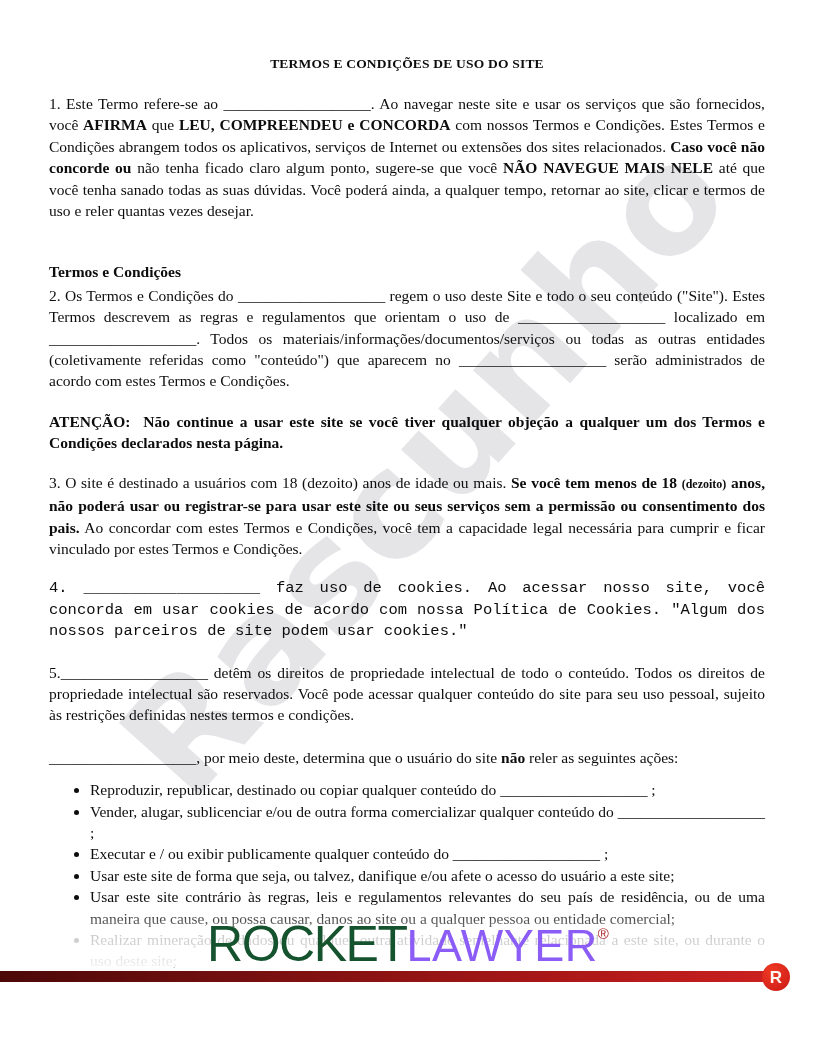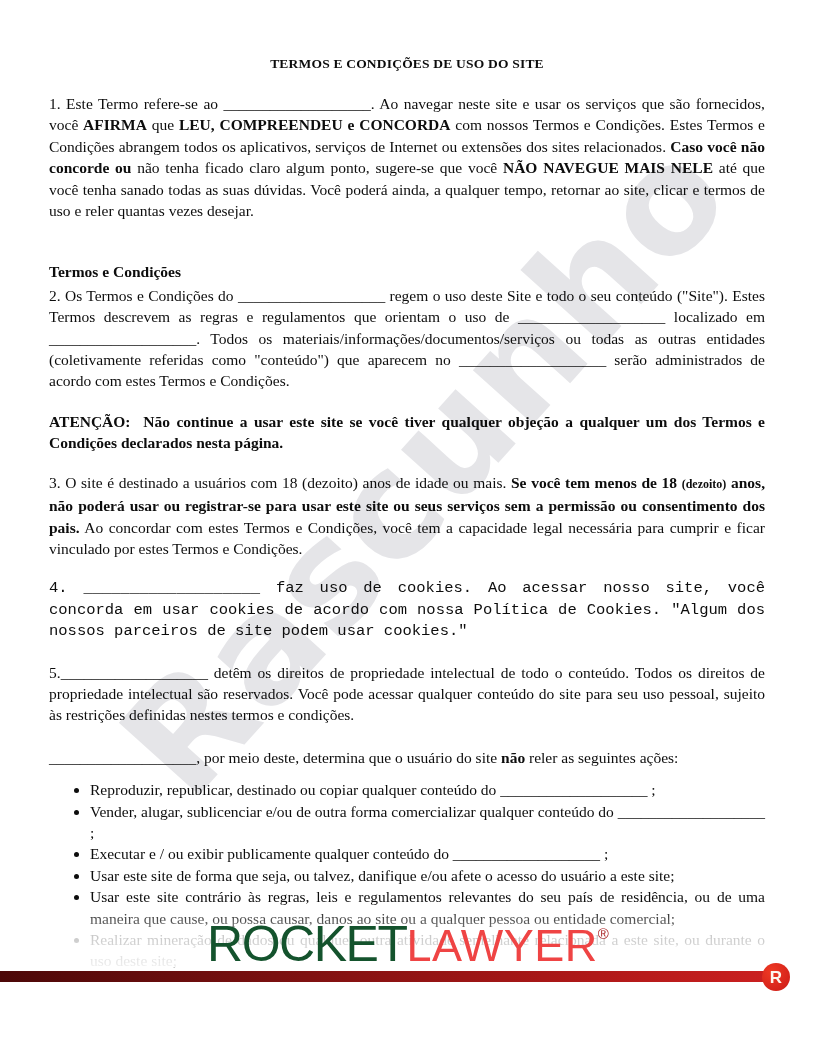--- a/index.html
+++ b/index.html
@@ -93,21 +93,21 @@
   .brand-bold {
     font-size:50px;
     font-weight:400;
     letter-spacing:-1.5px;
     color:#14532d;
   }
   .brand-light {
     font-size:45px;
     font-weight:400;
     letter-spacing:.5px;
-    color:#ef4444;
+    color:#8b5cf6;
   }
   .brand-reg {
     font-size:15px;
     color:#a82023;
     vertical-align:22px;
   }
   .footer-bar {
     position:absolute;
     left:0; top:971px;
     width:777px; height:11px;

